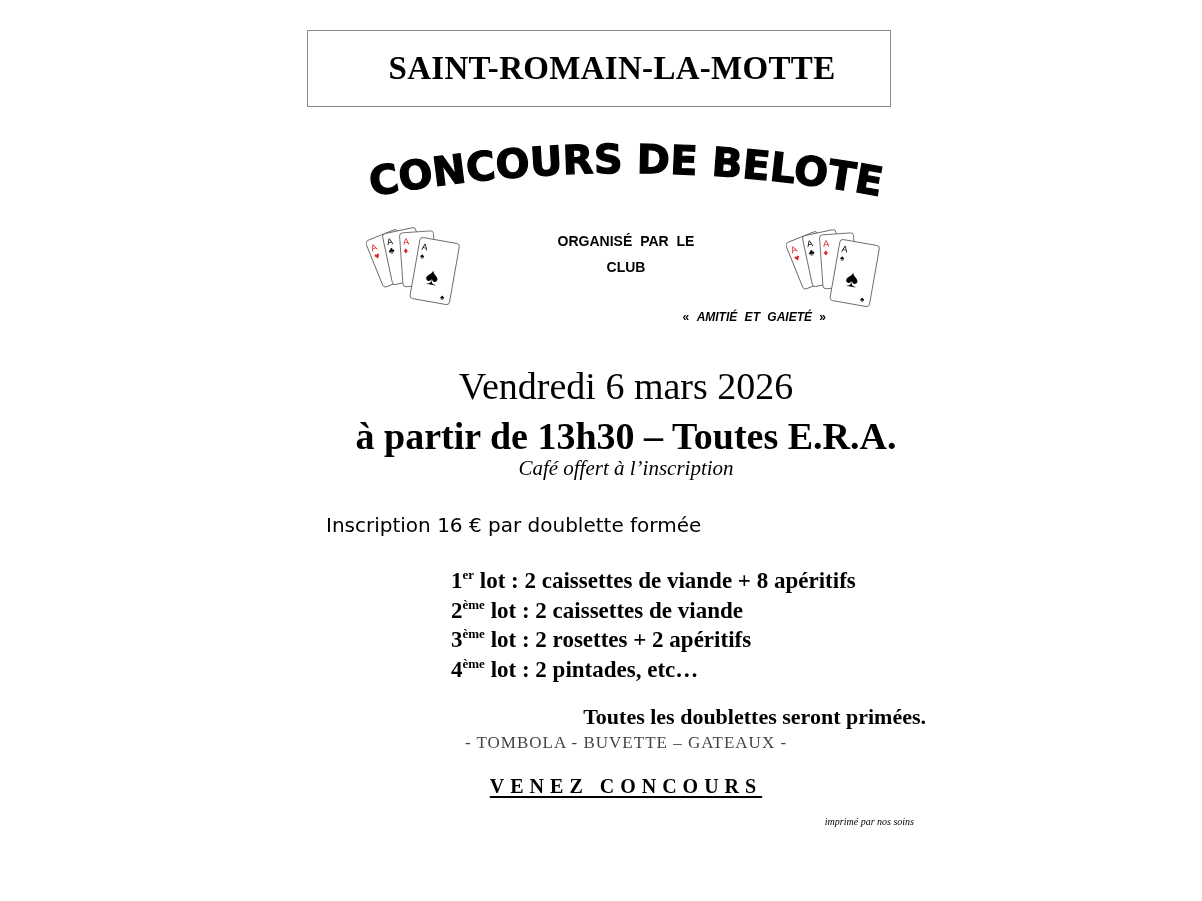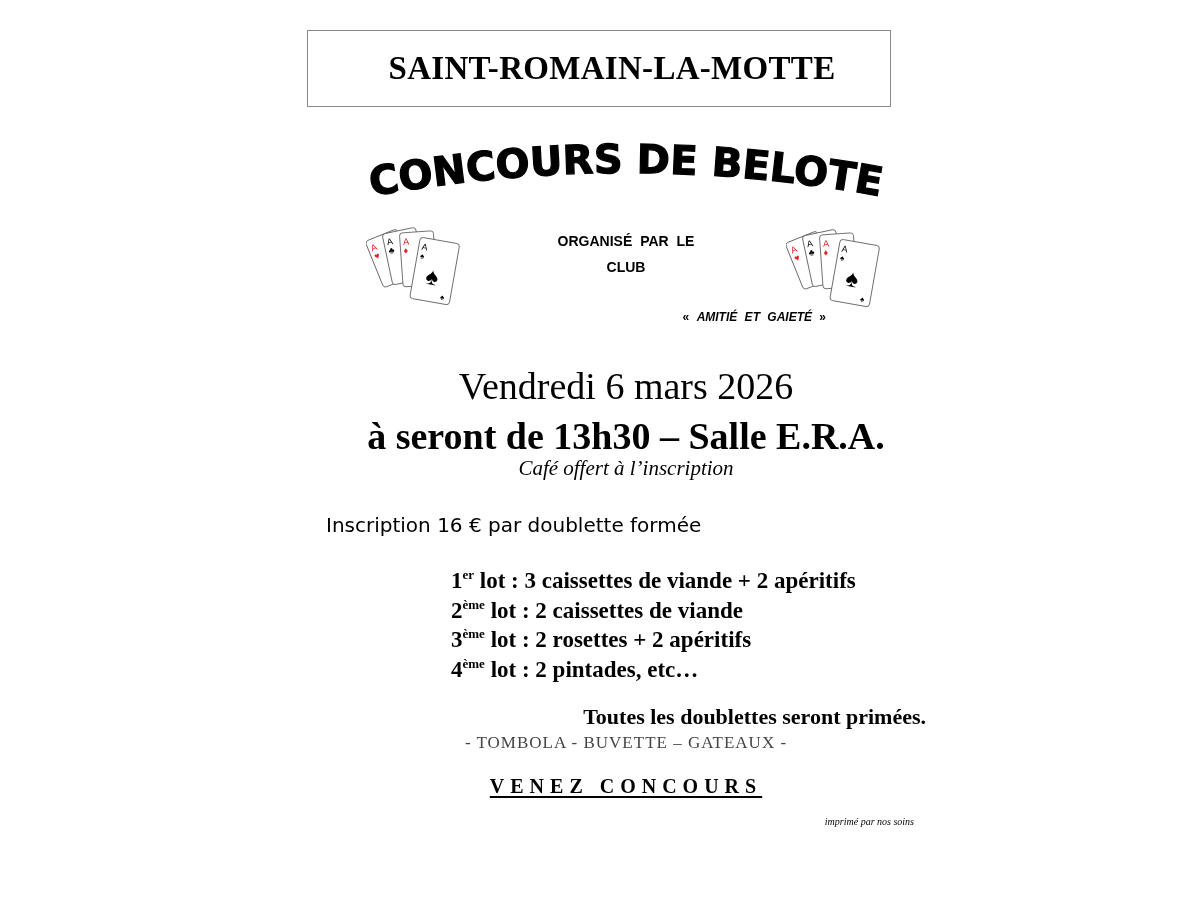--- a/index.html
+++ b/index.html
@@ -157,26 +157,26 @@
   <div>CLUB</div>
 </div>
 
 <div class="abs sans" id="club-name">
   <span>«</span>
   <span class="it">AMITIÉ  ET  GAIETÉ</span>
   <span>»</span>
 </div>
 
 <div class="abs serif" id="date-line">Vendredi 6 mars 2026</div>
-<div class="abs serif" id="time-place">à seront de 13h30 – Salle E.R.A.</div>
+<div class="abs serif" id="time-place">à partir de 13h30 – Toutes E.R.A.</div>
 <div class="abs serif" id="coffee">Café offert à l’inscription</div>
 <div class="abs" id="fee">Inscription 16 € par doublette formée</div>
 
 <div class="abs serif" id="prizes">
-  <div class="prize"><span>1</span><sup>er</sup><span> lot : 3 caissettes de viande + 2 apéritifs</span></div>
+  <div class="prize"><span>1</span><sup>er</sup><span> lot : 2 caissettes de viande + 8 apéritifs</span></div>
   <div class="prize"><span>2</span><sup>ème</sup><span> lot : 2 caissettes de viande</span></div>
   <div class="prize"><span>3</span><sup>ème</sup><span> lot : 2 rosettes + 2 apéritifs</span></div>
   <div class="prize"><span>4</span><sup>ème</sup><span> lot : 2 pintades, etc…</span></div>
 </div>
 
 <div class="abs serif" id="all-winners">Toutes les doublettes seront primées.</div>
 <div class="abs serif" id="extras">- TOMBOLA - BUVETTE – GATEAUX -</div>
 <div class="abs serif" id="cta">
   <span>VENEZ  CONCOURS</span>
 </div>

